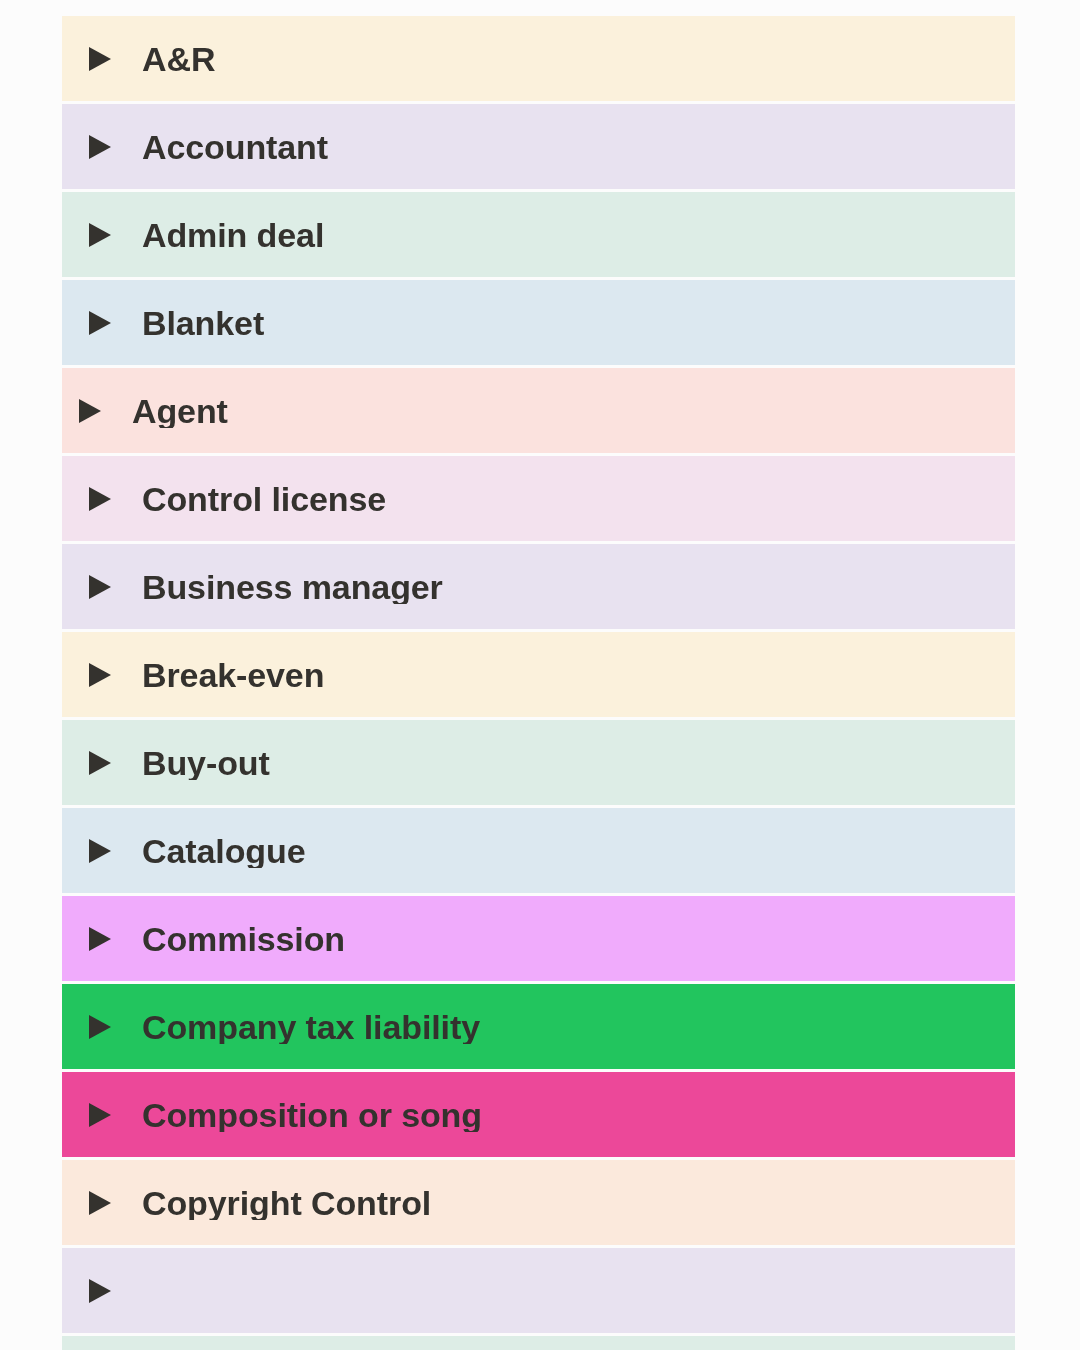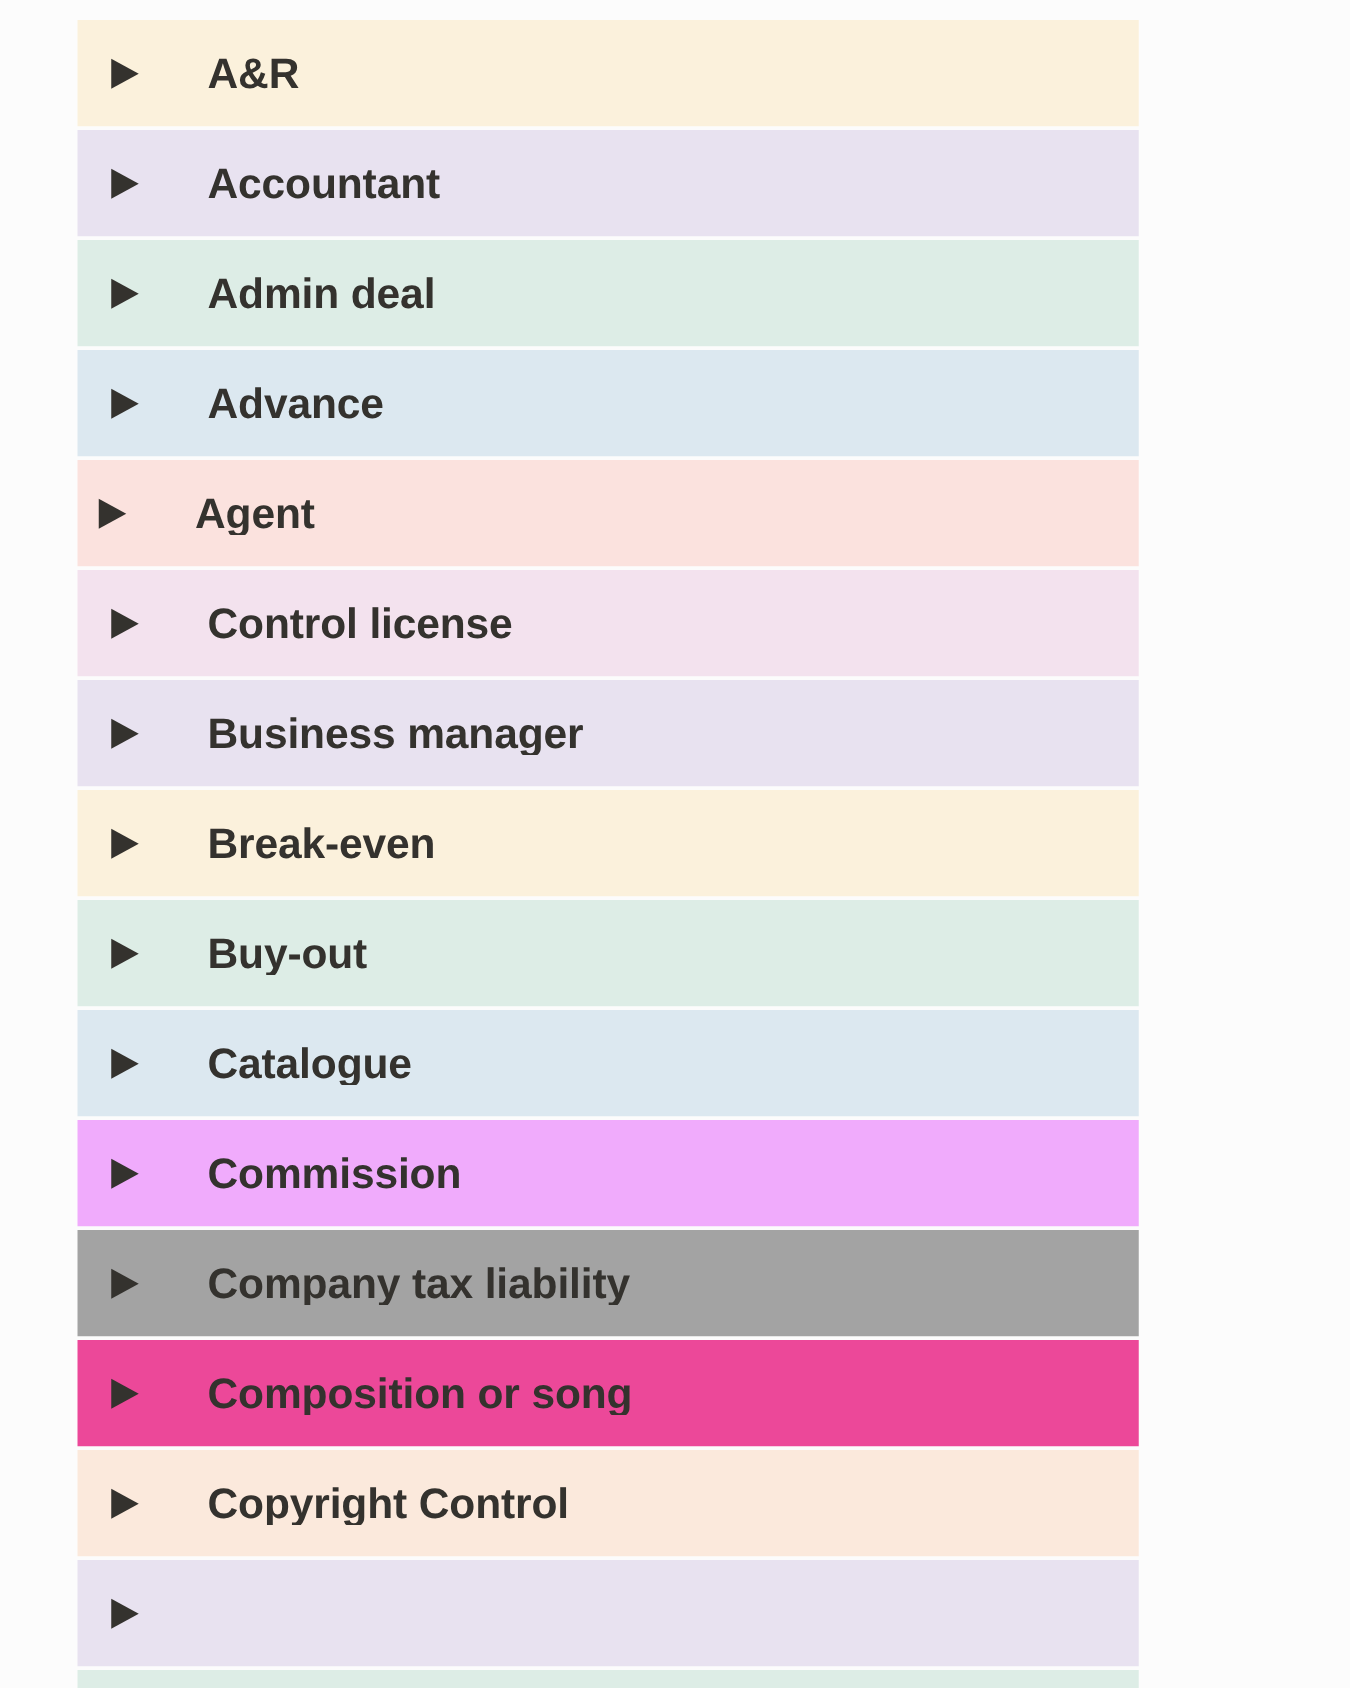--- a/index.html
+++ b/index.html
@@ -18,28 +18,27 @@
   #accordion-list {
     position: absolute;
     left: 62px;
     top: 16px;
     width: 957px;
   }
 
   .accordion-row {
     position: relative;
     box-sizing: border-box;
-    width: 849px;
+    width: 953px;
     height: 85px;
     margin-bottom: 3px;
     display: flex;
     align-items: center;
     padding-left: 25px;
     cursor: pointer;
-    gap: 24px;
   }
 
   .disclosure-triangle {
     flex: 0 0 auto;
     width: 26px;
     height: 26px;
     margin-right: 29px;
     display: block;
   }
   .disclosure-triangle svg {
@@ -87,21 +86,21 @@
         </svg>
       </span>
       <span class="row-label">Admin deal</span>
     </div>
     <div class="accordion-row" style="background: rgb(220, 232, 240);">
       <span class="disclosure-triangle">
         <svg viewBox="0 0 26 26" xmlns="http://www.w3.org/2000/svg" aria-hidden="true">
           <path d="M2 1 L24 13 L2 25 Z" fill="#34322e"></path>
         </svg>
       </span>
-      <span class="row-label">Advance</span>
+      <span class="row-label">Blanket</span>
     </div>
     <div class="accordion-row" style="background: rgb(251, 226, 222); padding-left: 15px;">
       <span class="disclosure-triangle">
         <svg viewBox="0 0 26 26" xmlns="http://www.w3.org/2000/svg" aria-hidden="true">
           <path d="M2 1 L24 13 L2 25 Z" fill="#34322e"></path>
         </svg>
       </span>
       <span class="row-label">Agent</span>
     </div>
     <div class="accordion-row" style="background: rgb(243, 226, 238);">
@@ -145,21 +144,21 @@
       <span class="row-label">Catalogue</span>
     </div>
     <div class="accordion-row" style="background: #f0abfc;">
       <span class="disclosure-triangle">
         <svg viewBox="0 0 26 26" xmlns="http://www.w3.org/2000/svg" aria-hidden="true">
           <path d="M2 1 L24 13 L2 25 Z" fill="#34322e"></path>
         </svg>
       </span>
       <span class="row-label">Commission</span>
     </div>
-    <div class="accordion-row" style="background: #a3a3a3;">
+    <div class="accordion-row" style="background: #22c55e;">
       <span class="disclosure-triangle">
         <svg viewBox="0 0 26 26" xmlns="http://www.w3.org/2000/svg" aria-hidden="true">
           <path d="M2 1 L24 13 L2 25 Z" fill="#34322e"></path>
         </svg>
       </span>
       <span class="row-label">Company tax liability</span>
     </div>
     <div class="accordion-row" style="background: #ec4899;">
       <span class="disclosure-triangle">
         <svg viewBox="0 0 26 26" xmlns="http://www.w3.org/2000/svg" aria-hidden="true">

